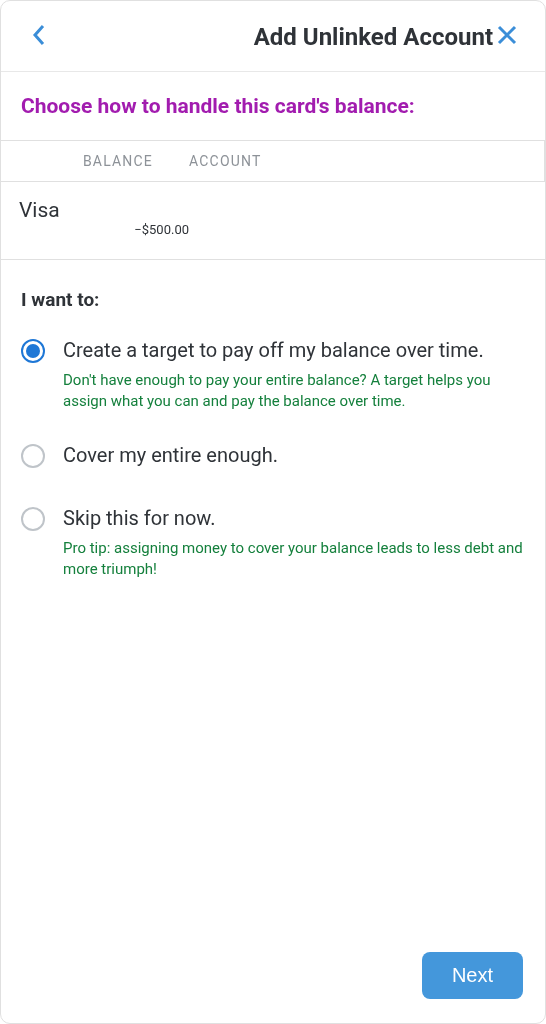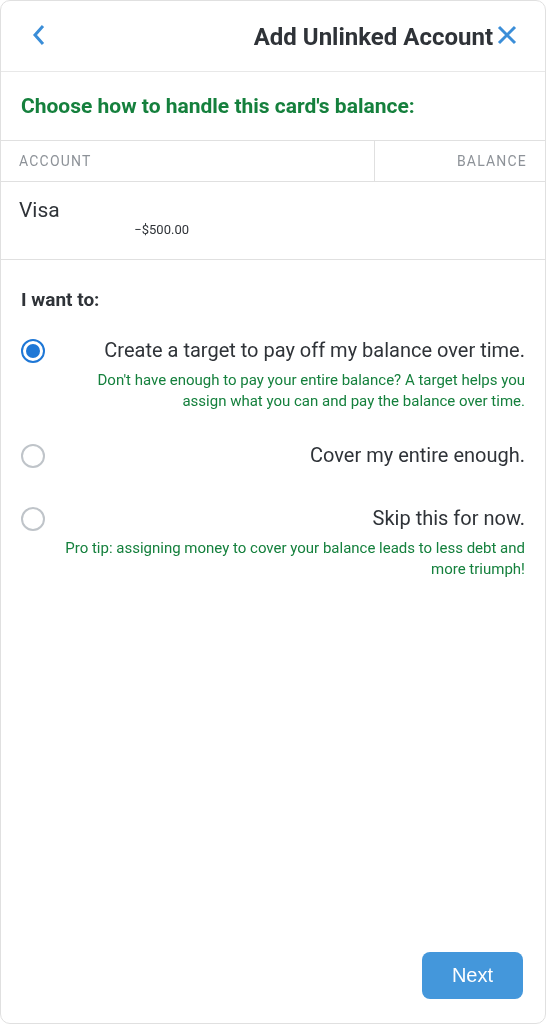--- a/index.html
+++ b/index.html
@@ -41,21 +41,21 @@
     .content {
       flex: 1;
       display: flex;
       flex-direction: column;
       padding: 0;
       overflow: auto;
     }
     .intro {
       font-size: 21px;
       font-weight: 700;
-      color: #15803d;
+      color: #a21caf;
       padding: 22px 20px 22px;
     }
     .table {
       border-top: 1px solid #e0e0e0;
       border-bottom: 1px solid #e0e0e0;
     }
     .table-head {
       display: flex;
       border-bottom: 1px solid #e0e0e0;
     }
@@ -91,21 +91,20 @@
     }
     .options {
       padding: 0 20px;
     }
     .option {
       display: flex;
       align-items: flex-start;
       gap: 18px;
       padding: 10px 0 20px;
       cursor: pointer;
-      text-align: right;
     }
     .radio {
       flex-shrink: 0;
       width: 24px;
       height: 24px;
       border: 2px solid #bfc4c9;
       border-radius: 50%;
       margin-top: 2px;
       position: relative;
       background: #fff;
@@ -169,22 +168,22 @@
         </svg>
     </span>
   </div>
 </div>
 
 <div class="content">
   <div class="intro">Choose how to handle this card's balance:</div>
 
   <div class="table">
     <div class="table-head">
+      <div class="th th-balance">BALANCE</div>
       <div class="th th-account">ACCOUNT</div>
-      <div class="th th-balance">BALANCE</div>
     </div>
     <div class="table-row">
       <div class="td-account">Visa</div>
       <div class="td-balance">−$500.00</div>
     </div>
   </div>
 
   <div class="section-label">I want to:</div>
 
   <div class="options">

